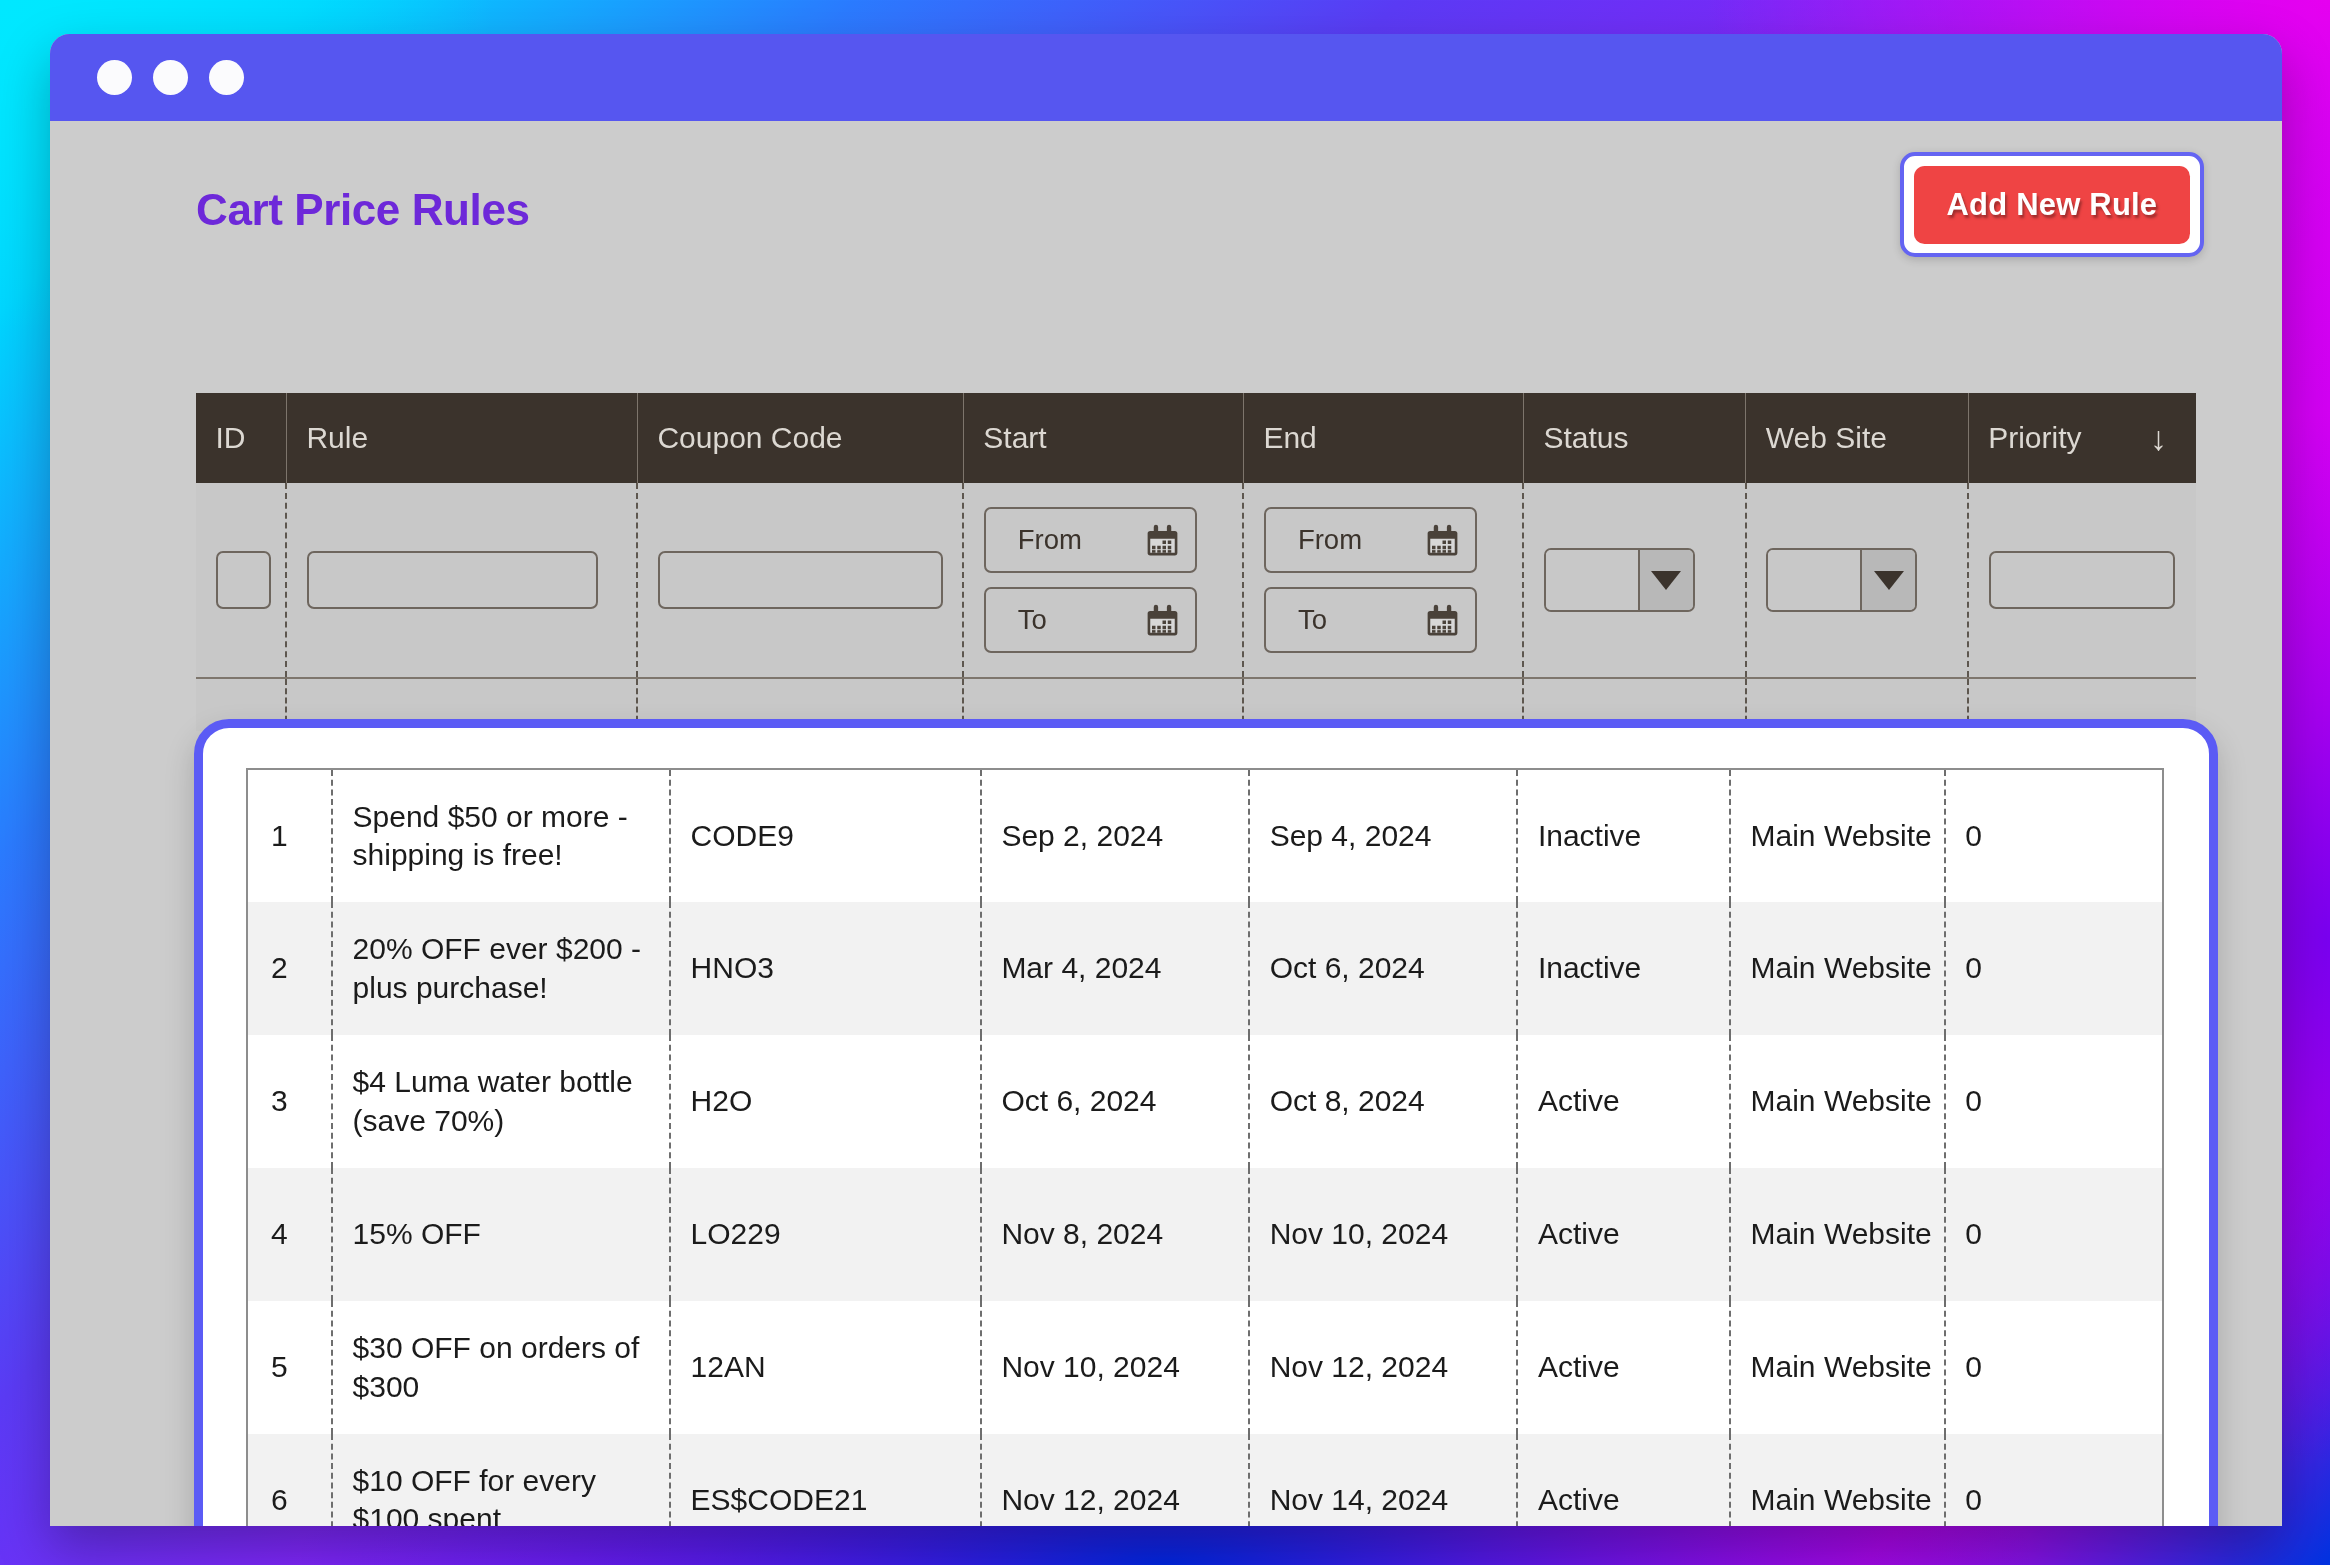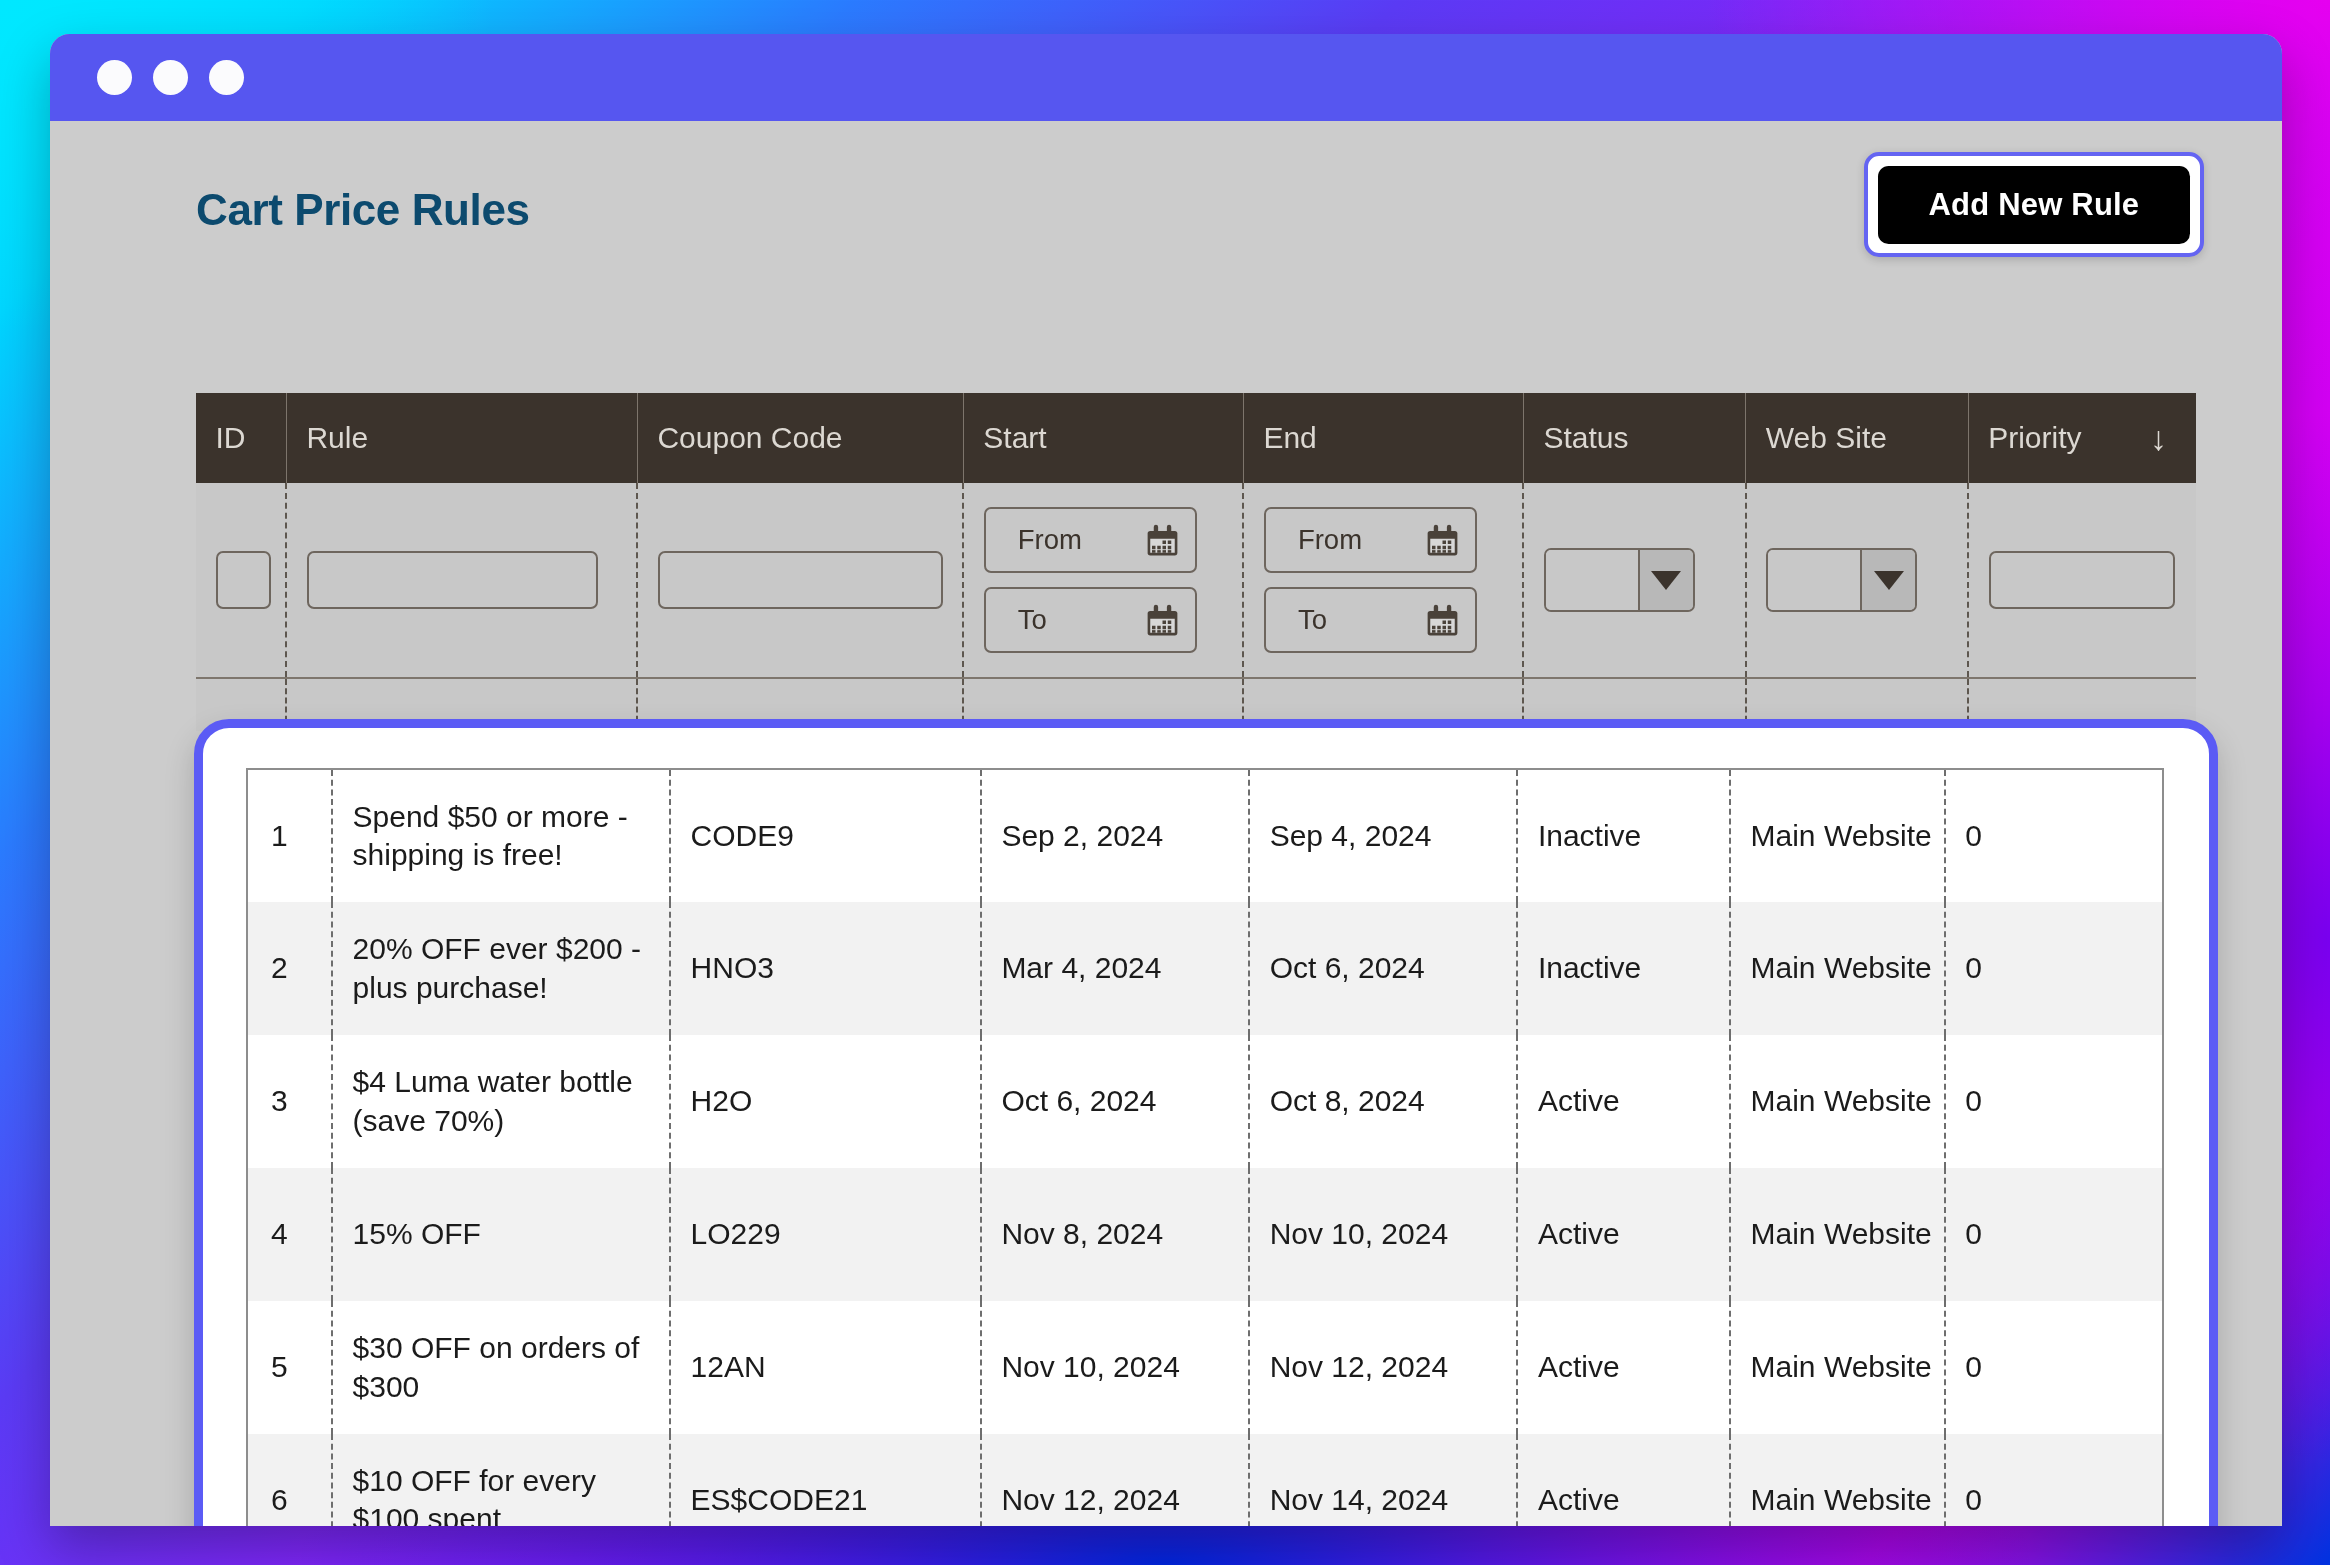--- a/index.html
+++ b/index.html
@@ -76,45 +76,45 @@
     position: absolute;
     left: 0; right: 0; top: 0;
     height: 177px;
   }
   .page-title {
     position: absolute;
     left: 146px;
     top: 64px;
     font-size: 44px;
     font-weight: bold;
-    color: #0c4a6e;
+    color: #6d28d9;
     letter-spacing: -0.4px;
   }
 
   .add-rule-wrap {
     position: absolute;
     right: 78px;
     top: 31px;
     padding: 9.7px;
     background: #FFFFFF;
     border: 4.4px solid #6464F2;
     border-radius: 15px;
     box-shadow: 0 2.7px 8.9px rgba(0,0,0,0.16);
   }
   .add-rule-btn {
     display: block;
-    background: #000000;
+    background: #ef4444;
     color: #FFFFFF;
     border: none;
     border-radius: 10.6px;
     font-family: "Liberation Sans", sans-serif;
     font-size: 31px;
     font-weight: bold;
     letter-spacing: 0.2px;
-    padding: 21px 51px;
+    padding: 21px 33px;
     cursor: pointer;
     text-shadow: 1.8px 2.7px 2.7px rgba(0,0,0,0.35);
   }
 
   
   .grid-top {
     position: absolute;
     left: 146px;
     top: 272px;
     width: 2000px;

